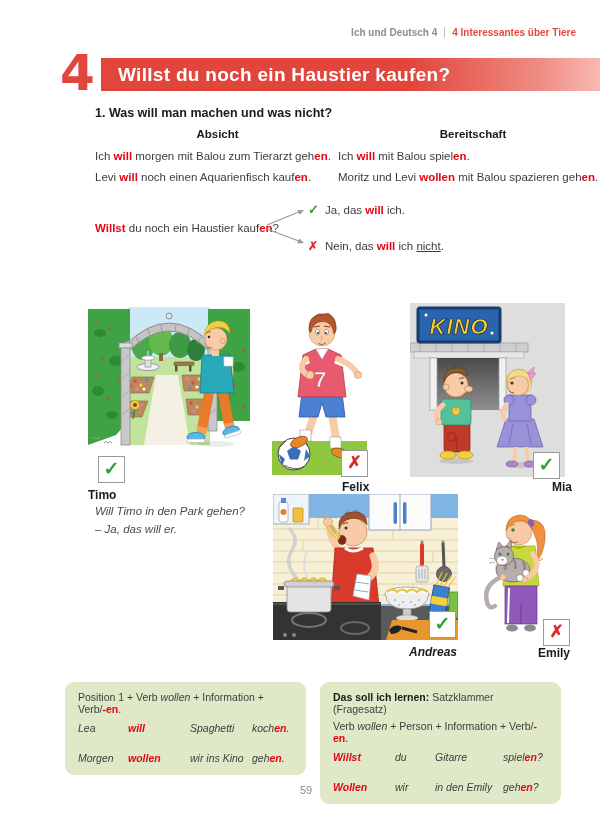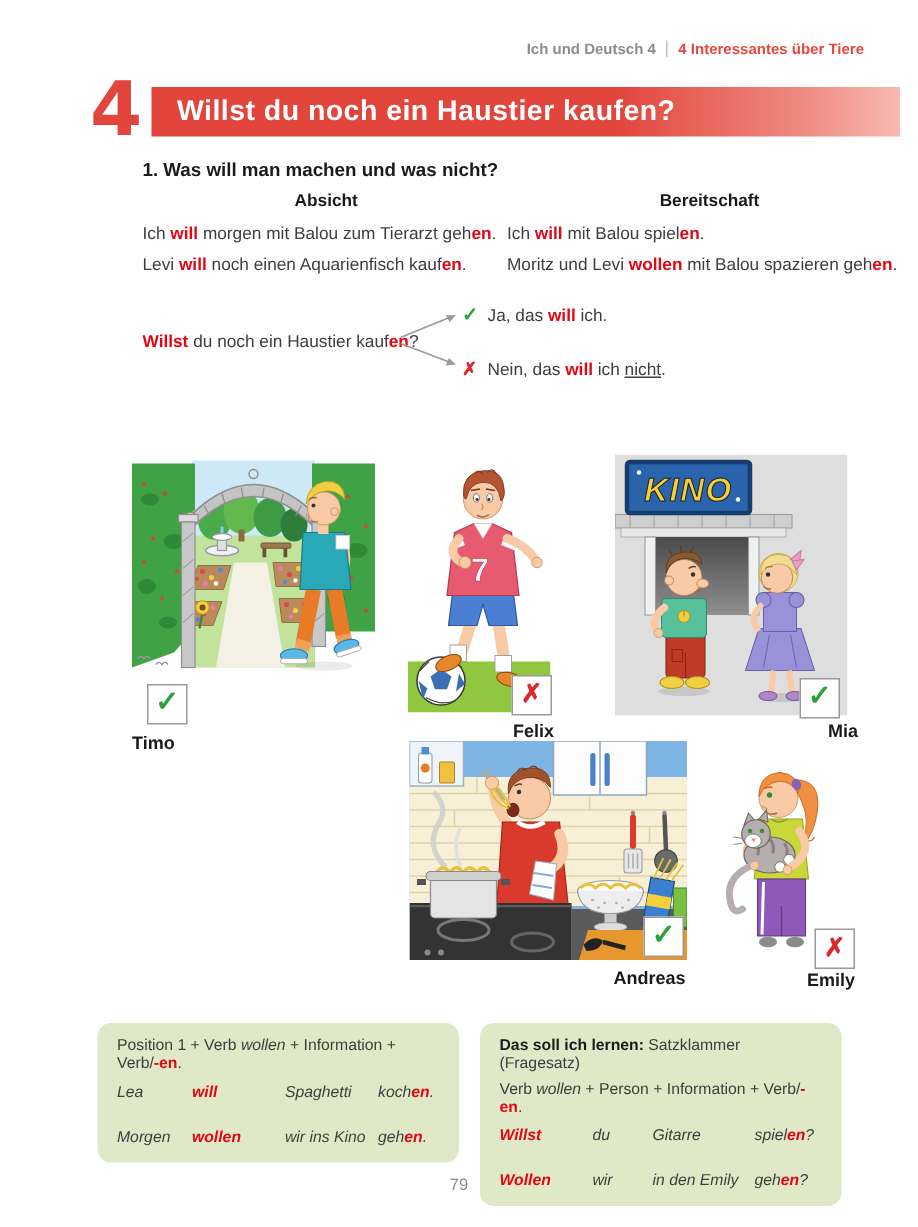--- a/index.html
+++ b/index.html
@@ -484,23 +484,27 @@
   <div class="checkbox" style="left:429px;top:611px;">
     <span class="mark mark-check">✓</span>
   </div>
   <div class="checkbox" style="left:543px;top:619px;">
     <span class="mark mark-x">✗</span>
   </div>
 
   <div class="fig-label" style="left:88px;top:488px;">Timo</div>
   <div class="fig-label" style="left:342px;top:480px;">Felix</div>
   <div class="fig-label" style="left:552px;top:480px;">Mia</div>
-  <div class="fig-label" style="left:409px;top:645px;">Andreas</div>
+  <div class="fig-label" style="left:409px;top:645px;font-style:italic;">Andreas</div>
   <div class="fig-label" style="left:538px;top:646px;">Emily</div>
 
+  <div class="example">
+    <p>Will Timo in den Park gehen?</p>
+    <p>– Ja, das will er.</p>
+  </div>
 
   <section class="learn-box" style="left:65px;">
     <p class="lb-formula"><span>Position 1 + Verb </span><span class="s-i">wollen</span><span> + Information + Verb/</span><span class="s-rb">-en</span><span>.</span></p>
     <div class="lb-grid lb-grid-0">
       <span><span>Lea</span></span>
       <span><span class="s-rb">will</span></span>
       <span><span>Spaghetti</span></span>
       <span><span>koch</span><span class="s-rb">en</span><span>.</span></span>
       <span><span>Morgen</span></span>
       <span><span class="s-rb">wollen</span></span>
@@ -517,14 +521,14 @@
       <span><span>du</span></span>
       <span><span>Gitarre</span></span>
       <span><span>spiel</span><span class="s-rb">en</span><span>?</span></span>
       <span><span class="s-rb">Wollen</span></span>
       <span><span>wir</span></span>
       <span><span>in den Emily</span></span>
       <span><span>geh</span><span class="s-rb">en</span><span>?</span></span>
     </div>
   </section>
 
-  <div class="page-num">79</div>
+  <div class="page-num">59</div>
 </div>
 
 </body></html>

